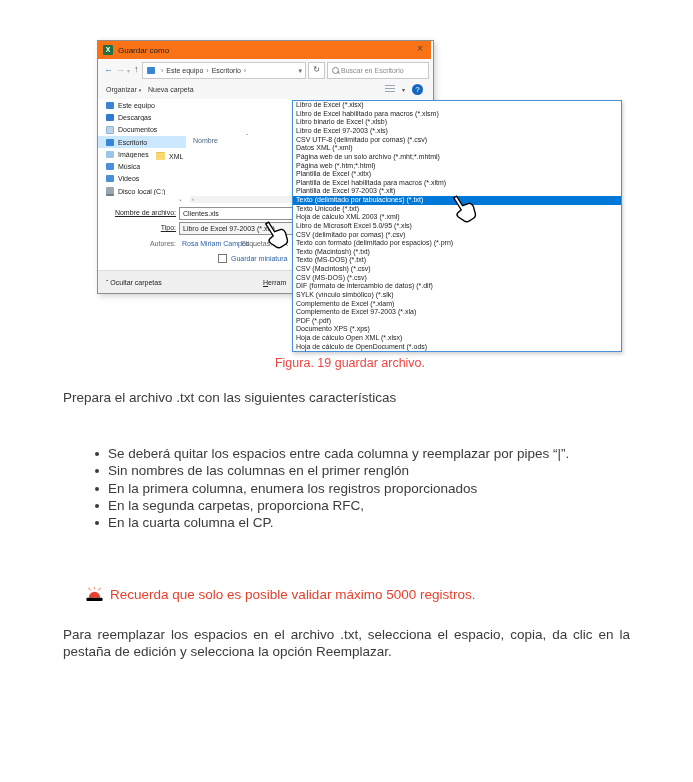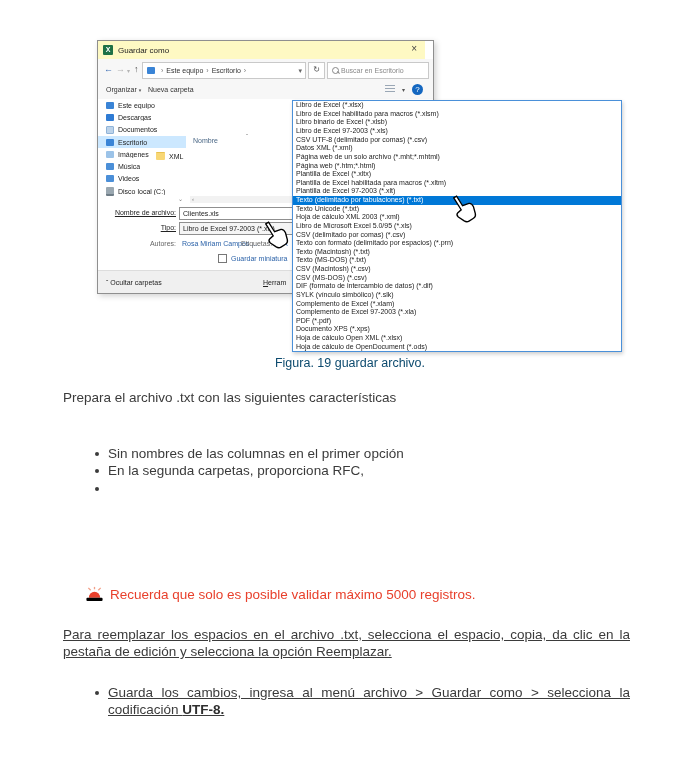--- a/index.html
+++ b/index.html
@@ -3,21 +3,21 @@
 <meta charset="utf-8">
 <style>
   html,body{margin:0;padding:0;}
   body{width:693px;height:782px;position:relative;background:#ffffff;
        font-family:"Liberation Sans",sans-serif;color:#3b3b3b;overflow:hidden;}
   .abs{position:absolute;}
 
   
   .dialog{left:97px;top:40px;width:335px;height:252px;background:#fff;
           border:1px solid #8f8f8f;box-shadow:2px 2px 6px rgba(0,0,0,.18);font-size:7px;color:#333;}
-  .titlebar{position:absolute;left:0;top:0;right:8px;height:18px;background:#fef9c3;display:flex;align-items:center;}
+  .titlebar{position:absolute;left:0;top:0;right:2px;height:18px;background:#f97316;display:flex;align-items:center;}
   .xlicon{width:10px;height:10px;margin-left:5px;background:#1e7145;border-radius:1px;
           color:#fff;font-size:7px;line-height:10px;text-align:center;font-weight:bold;}
   .xlicon::before{content:"X";}
   .dtitle{margin-left:5px;font-size:8px;color:#222;}
   .closex{position:absolute;right:8px;top:2px;font-size:10px;color:#444;}
   .navbar{position:absolute;left:0;top:18px;right:0;height:22px;background:#f7f7f7;
           border-bottom:1px solid #e3e3e3;}
   .navglyph{position:absolute;top:5px;font-size:9px;color:#3f6fb5;}
   .navgray{color:#b5b5b5;}
   .crumbbox{position:absolute;left:44px;top:3px;width:162px;height:15px;background:#fff;
@@ -79,23 +79,23 @@
   .dropdown{left:292px;top:100px;width:328px;height:250px;background:#fff;
             border:1px solid #4a90d9;display:flex;flex-direction:column;z-index:5;
             box-shadow:1px 2px 4px rgba(0,0,0,.2);}
   .drow{flex:1;font-size:7px;line-height:8.2px;padding-left:3px;white-space:nowrap;
         overflow:hidden;color:#222;display:flex;align-items:center;}
   .drow.selected{background:#0078d7;color:#fff;}
 
   .hand{z-index:9;transform:rotate(-32deg);}
 
   
-  .caption{left:180px;top:356px;width:340px;text-align:center;font-size:12.5px;color:#0c4a6e;}
+  .caption{left:180px;top:356px;width:340px;text-align:center;font-size:12.5px;color:#ef4444;}
   .para{left:63px;width:567px;font-size:13.5px;line-height:17.3px;color:#3b3b3b;}
-  .just{text-align:justify;text-decoration:underline;}
+  .just{text-align:justify;}
   .blist{left:63px;width:567px;font-size:13.5px;line-height:17.3px;color:#3b3b3b;}
   .li{position:relative;padding-left:45px;}
   .dot{position:absolute;left:32px;top:7px;width:4px;height:4px;border-radius:50%;background:#3b3b3b;}
   .warnrow{left:85px;top:586px;display:flex;align-items:flex-start;}
   .warntext{font-size:13.5px;color:#e8402c;margin-left:6px;line-height:18px;}
   b{color:#2f2f2f;}
 </style>
 </head>
 <body>
 
@@ -251,44 +251,49 @@
   <path d="M7.5 1.5 L10 1.5 L10 10 L15 11 Q17 12 16.5 15 L15 20 Q14.3 22.3 12 22.3 L8 22.3 Q6 22.3 5 20.3 L2.8 15.5 Q2.2 13.2 4 12.6 L7.5 12 Z" fill="#ffffff" stroke="#000" stroke-width="1"></path>
 </svg>
 
 <div class="abs caption">Figura. 19 guardar archivo.</div>
 
 <div class="abs para" style="top:389px">Prepara el archivo .txt con las siguientes características</div>
 
 <div class="abs blist" style="top:445px">
     <div class="li">
     <span class="dot"></span>
-    <span>Sin nombres de las columnas en el primer opción</span>
+    <span>Se deberá quitar los espacios entre cada columna y reemplazar por pipes “|”.</span>
+  </div>
+    <div class="li">
+    <span class="dot"></span>
+    <span>Sin nombres de las columnas en el primer renglón</span>
+  </div>
+    <div class="li">
+    <span class="dot"></span>
+    <span>En la primera columna, enumera los registros proporcionados</span>
   </div>
     <div class="li">
     <span class="dot"></span>
     <span>En la segunda carpetas, proporciona RFC,</span>
   </div>
     <div class="li">
     <span class="dot"></span>
+    <span>En la cuarta columna el CP.</span>
   </div>
   </div>
 
 <div class="abs warnrow">
   <svg width="19" height="17" viewBox="0 0 20 17">
     <line x1="6" y1="4" x2="3.5" y2="1.5" stroke="#f2a089" stroke-width="1.4"></line>
     <line x1="10" y1="3" x2="10" y2="0.5" stroke="#f2a089" stroke-width="1.4"></line>
     <line x1="14" y1="4" x2="16.5" y2="1.5" stroke="#f2a089" stroke-width="1.4"></line>
     <path d="M4 12 A6 6.5 0 0 1 16 12 Z" fill="#e8402c"></path>
     <rect x="1.5" y="12" width="17" height="3.4" rx="1" fill="#c6structure"></rect>
   </svg>
   <span class="warntext">Recuerda que solo es posible validar máximo 5000 registros.</span>
 </div>
 
 <div class="abs para just" style="top:626px">Para reemplazar los espacios en el archivo .txt, selecciona el espacio, copia, da clic en la pestaña de edición y selecciona la opción Reemplazar.</div>
 
 <div class="abs blist" style="top:684px">
   <div>
     </div>
-  <div class="li just">
-    <span class="dot"></span>
-    <span><span>Guarda los cambios, ingresa al menú archivo &gt; Guardar como &gt; selecciona la codificación </span><b>UTF-8.</b></span>
-  </div>
 </div>
 
 </body></html>

